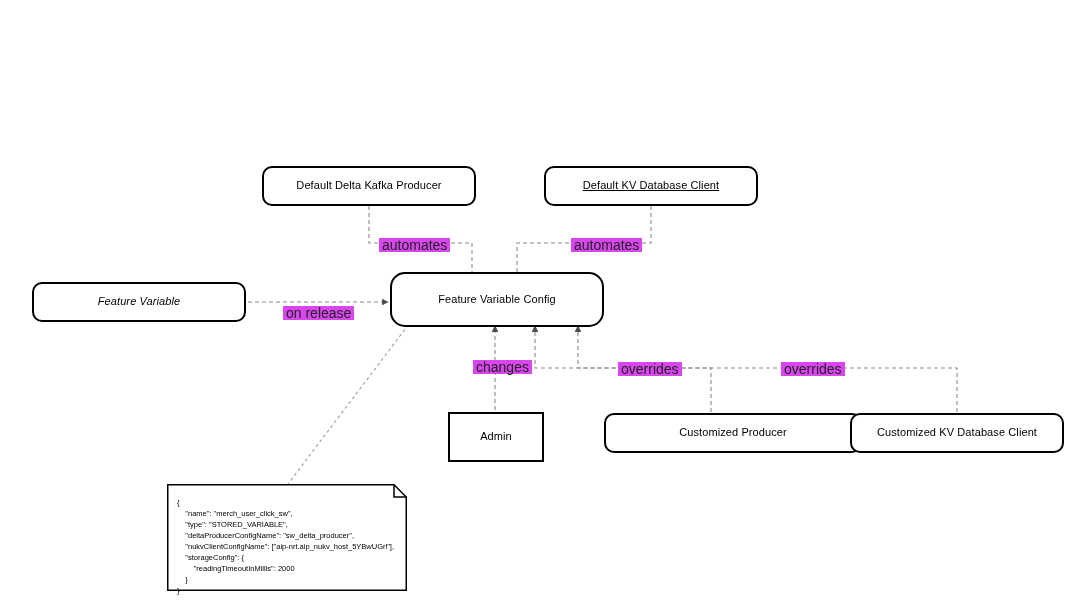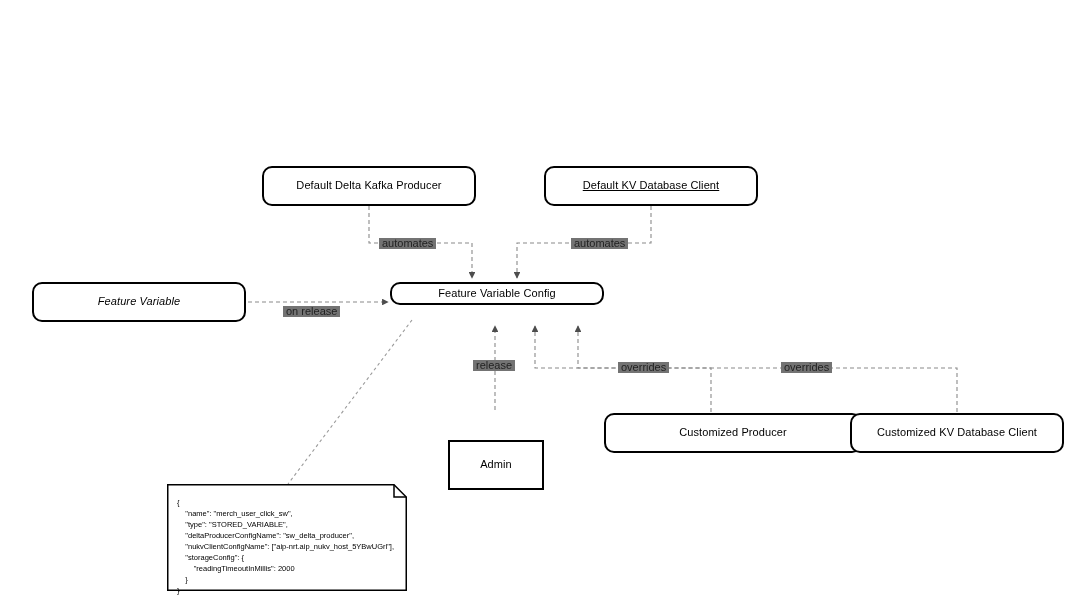--- a/index.html
+++ b/index.html
@@ -42,23 +42,23 @@
     letter-spacing: 0.1px;
   }
   .node.rounded {
     border-radius: 10px;
   }
   .node.square {
     border-radius: 0;
   }
   .edge-label {
     position: absolute;
-    font-size: 11px;
+    font-size: 14px;
     color: #222222;
-    background: #737373;
+    background: #d946ef;
     padding: 0 3px;
     white-space: nowrap;
     line-height: 1;
   }
   .note {
     position: absolute;
     box-sizing: border-box;
     background: #ffffff;
   }
   .note-shape {
@@ -123,43 +123,43 @@
   </div>
 
   <div class="node rounded" style="left:544px; top:166px; width:214px; height:40px;text-decoration:underline;">
     <span>Default KV Database Client</span>
   </div>
 
   <div class="node rounded" style="left:32px; top:282px; width:214px; height:40px;font-style:italic;">
     <span>Feature Variable</span>
   </div>
 
-  <div class="node rounded" style="left:390px; top:282px; width:214px; height:23px;">
+  <div class="node rounded" style="left:390px; top:272px; width:214px; height:55px;border-radius:15px;">
     <span>Feature Variable Config</span>
   </div>
 
-  <div class="node square" style="left:448px; top:412px; width:96px; height:50px;margin-top:28px;">
+  <div class="node square" style="left:448px; top:412px; width:96px; height:50px;">
     <span>Admin</span>
   </div>
 
   <div class="node rounded" style="left:604px; top:413px; width:258px; height:40px;">
     <span>Customized Producer</span>
   </div>
 
   <div class="node rounded" style="left:850px; top:413px; width:214px; height:40px;">
     <span>Customized KV Database Client</span>
   </div>
 
   <div class="edge-label" style="left:379px; top:238px;">automates</div>
 
   <div class="edge-label" style="left:571px; top:238px;">automates</div>
 
   <div class="edge-label" style="left:283px; top:294px;margin-top:12px;">on release</div>
 
-  <div class="edge-label" style="left:473px; top:360px;">release</div>
+  <div class="edge-label" style="left:473px; top:360px;">changes</div>
 
   <div class="edge-label" style="left:618px; top:362px;">overrides</div>
 
   <div class="edge-label" style="left:781px; top:362px;">overrides</div>
 
   <div class="note" style="left:167px; top:484px; width:240px; height:107px;">
     <svg class="note-shape" width="240" height="107" viewBox="0 0 240 107" xmlns="http://www.w3.org/2000/svg">
       <path d="M 0.75 0.75 L 227 0.75 L 239.25 13 L 239.25 106.25 L 0.75 106.25 Z" fill="#ffffff" stroke="#000000" stroke-width="1.5"></path>
       <path d="M 227 0.75 L 227 13 L 239.25 13" fill="none" stroke="#000000" stroke-width="1.5"></path>
     </svg>

